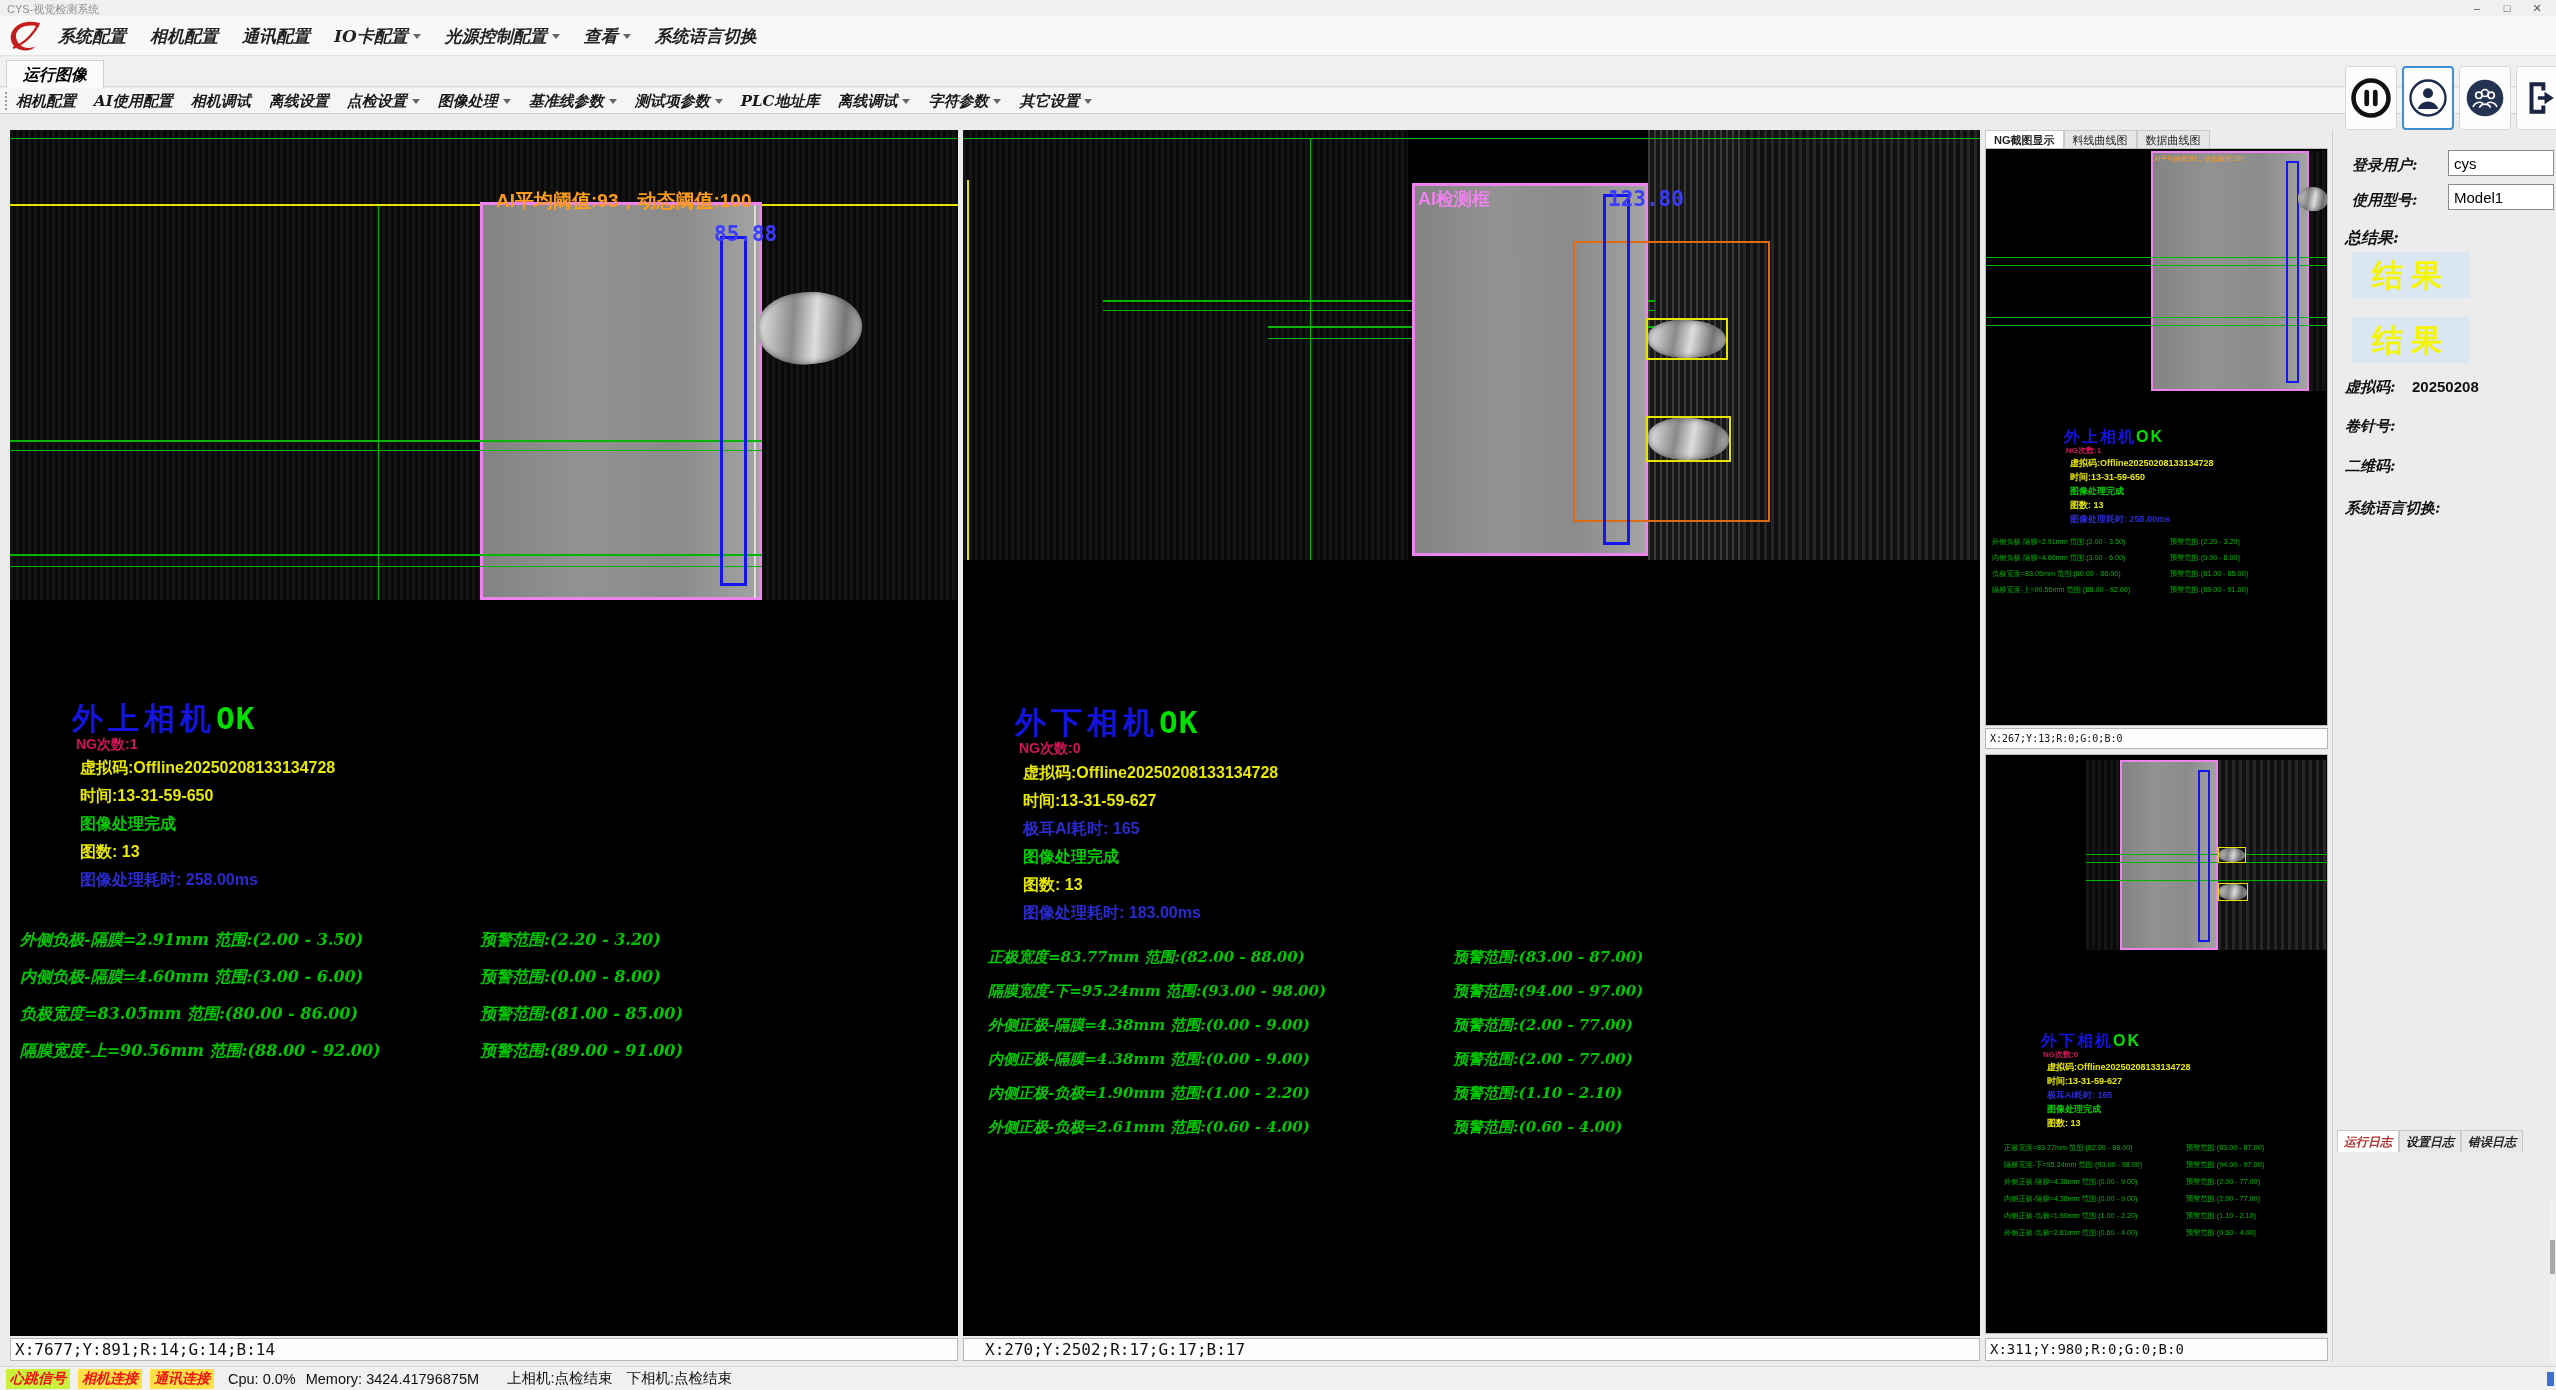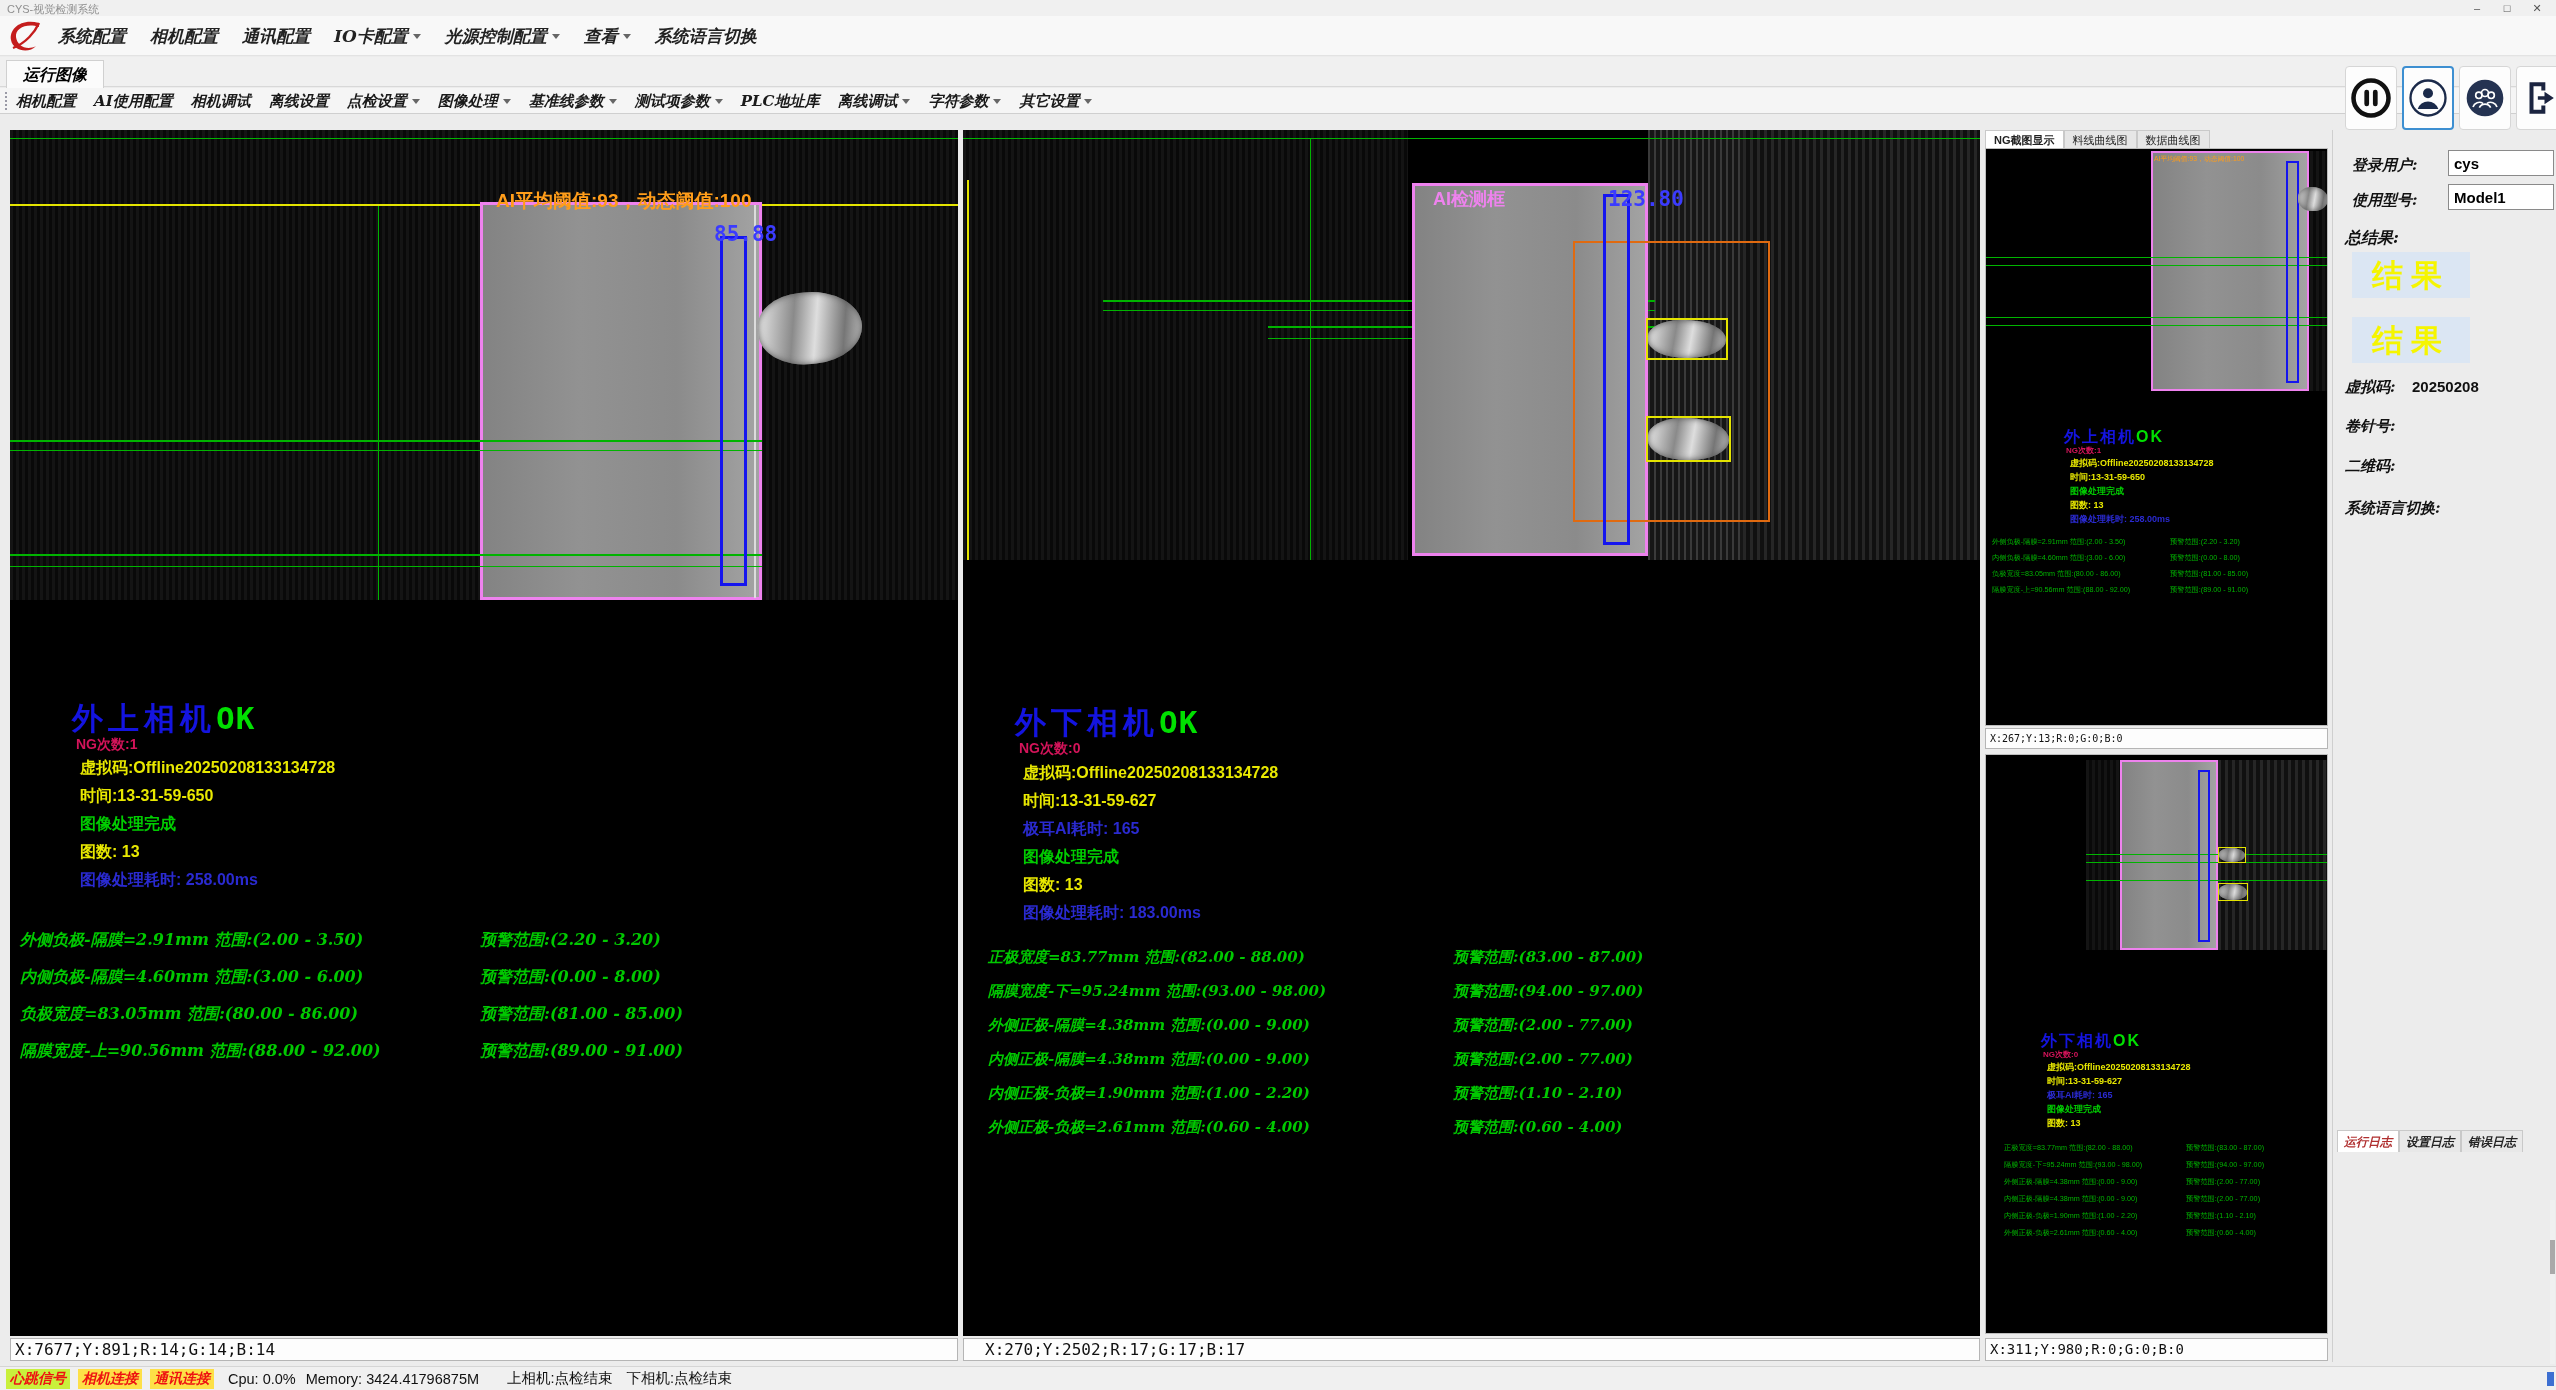--- a/index.html
+++ b/index.html
@@ -71,21 +71,21 @@
   .t-title { font-size:16px; letter-spacing:2px; color:#1414e0; font-weight:bold; }
   .t-title .ok { color:#00e000; }
   .tmeas-row { position:absolute; height:10px; width:335px; }
   .tmeas-row span { position:absolute; white-space:nowrap; color:#00b400; font-size:8px; transform:scale(.9); transform-origin:left top; }
 
   
   .rsep { position:absolute; left:2332px; top:130px; width:1px; height:1232px; background:#cfcfcf; }
   .rc-btn { position:absolute; top:66px; width:52px; height:64px; background:#fdfdfd; border:1px solid #d6d6d6; border-radius:4px; display:flex; align-items:center; justify-content:center; }
   .rc-btn.sel { border:2px solid #3d8fd1; }
   .rc-label { position:absolute; font-size:15px; color:#111; font-weight:bold; white-space:nowrap; }
-  .rc-input { position:absolute; width:106px; height:26px; border:1px solid #8a8a8a; background:#fff; font-size:15px; font-weight:bold; padding-left:5px; font-family:"Liberation Sans", sans-serif; }
+  .rc-input { position:absolute; width:106px; height:26px; border:1px solid #8a8a8a; background:#fff; font-size:15px; font-weight:normal; padding-left:5px; font-family:"Liberation Sans", sans-serif; }
   .result-badge { position:absolute; left:2352px; width:118px; height:46px; background:#dbe6f3; color:#f5f500; font-size:31px; font-weight:bold; text-align:center; line-height:46px; letter-spacing:8px; font-family:"DejaVu Serif", serif; }
 
   .log-tabs { position:absolute; left:2337px; top:1130px; width:212px; height:22px; display:flex; }
   .log-tab { font-size:12px; padding:3px 6px 0 6px; border:1px solid #c9c9c9; border-bottom:none; background:#e8e8e8; color:#222; white-space:nowrap; font-weight:bold; }
   .log-tab.active { background:#fff; color:#b03030; }
   .log-body { position:absolute; left:2337px; top:1200px; width:212px; height:164px; background:#fff; border:1px solid #b5b5b5; font-size:13.5px; font-weight:bold; line-height:1.55; padding:3px 4px; color:#111; font-family:"DejaVu Serif", serif; }
   .log-scroll { position:absolute; left:2550px; top:1200px; width:5px; height:164px; background:#f0f0f0; }
   .log-scroll .thumb-bar { position:absolute; top:40px; left:0; width:5px; height:34px; background:#a9a9a9; }
 
   
@@ -260,21 +260,21 @@
       <div class="h-green" style="left:305px; top:208px; width:387px; height:1px;"></div>
       <div class="abs sheet pinkbox" style="left:449px; top:53px; width:236px; height:373px;"></div>
       <div class="abs" style="left:610px; top:111px; width:197px; height:281px; border:2px solid #e06a10;"></div>
       <div class="abs" style="left:683px; top:188px; width:82px; height:42px; border:2px solid #e4e400;">
           <div class="metal" style="width:100%; height:100%;"></div>
         </div>
       <div class="abs" style="left:683px; top:286px; width:85px; height:46px; border:2px solid #e4e400;">
           <div class="metal" style="width:100%; height:100%;"></div>
         </div>
       <div class="abs bluebox" style="left:640px; top:64px; width:27px; height:351px;"></div>
-      <span class="ov-pink" style="left:470px; top:57px;">AI检测框</span>
+      <span class="ov-pink" style="left:455px; top:57px;">AI检测框</span>
       <span class="ov-blue" style="left:645px; top:57px;">123.80</span>
     </div>
 
     <span class="st-line cam-title" style="left:52px; top:572px;"><span>外下相机</span><span class="ok">OK</span></span>
     <span class="st-line c-ng" style="left:56px; top:610px;">NG次数:0</span>
     <span class="st-line c-yel" style="left:60px; top:633px;">虚拟码:Offline20250208133134728</span>
     <span class="st-line c-yel" style="left:60px; top:661px;">时间:13-31-59-627</span>
     <span class="st-line c-blu" style="left:60px; top:689px;">极耳AI耗时: 165</span>
     <span class="st-line c-grn" style="left:60px; top:717px;">图像处理完成</span>
     <span class="st-line c-yel" style="left:60px; top:745px;">图数: 13</span>

